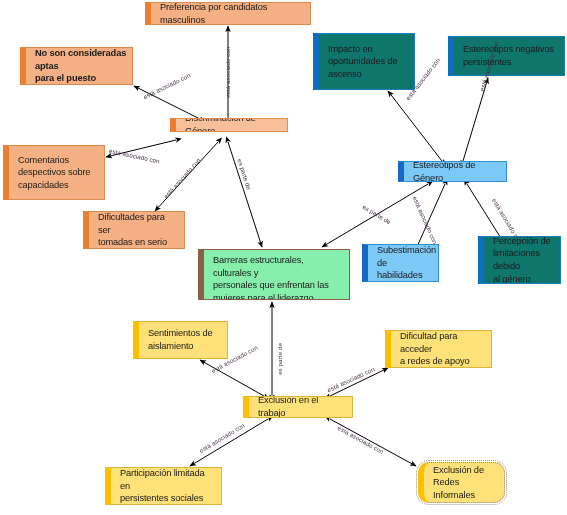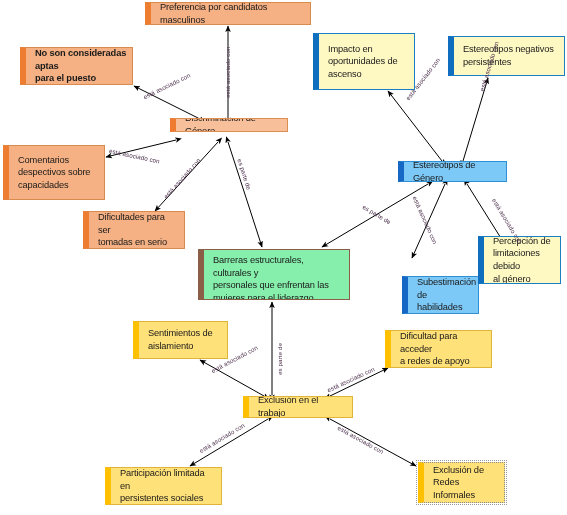--- a/index.html
+++ b/index.html
@@ -51,21 +51,21 @@
     border-left: 6px solid #ed7d31;
     justify-content: flex-end;
   }
   .n-orange-strong {
     background: #f7c09a;
     border: 1px solid #e08d50;
     border-left: 6px solid #ee7b2f;
   }
   
   .n-blue {
-    background: #fef9c3;
+    background: #0f766e;
     border: 1px solid #1c7fc4;
     border-left: 6px solid #0f6fbe;
   }
   .n-blue-light {
     background: #7cc8f7;
     border: 1px solid #2f8fd4;
     border-left: 6px solid #1668c4;
   }
   
   .n-brown {
@@ -155,21 +155,21 @@
 oportunidades de
 ascenso</span>
       </div>
       <div class="node n-blue" style="left: 448px; top: 36px; width: 117px; height: 40px;">
         <span class="txt">Estereotipos negativos
 persistentes</span>
       </div>
       <div class="node n-blue-light" style="left: 398px; top: 161px; width: 109px; height: 21px;">
         <span class="txt">Estereotipos de Género</span>
       </div>
-      <div class="node n-blue-light" style="left: 362px; top: 276px; width: 77px; height: 38px; margin-left: 40px;">
+      <div class="node n-blue-light" style="left: 362px; top: 244px; width: 77px; height: 38px;">
         <span class="txt">Subestimación
 de habilidades</span>
       </div>
       <div class="node n-blue" style="left: 478px; top: 236px; width: 83px; height: 48px;">
         <span class="txt">Percepción de
 limitaciones debido
 al género</span>
       </div>
       <div class="node n-brown" style="left: 198px; top: 249px; width: 152px; height: 51px;">
         <span class="txt">Barreras estructurales, culturales y
@@ -184,21 +184,21 @@
         <span class="txt">Dificultad para acceder
 a redes de apoyo</span>
       </div>
       <div class="node n-yellow" style="left: 243px; top: 396px; width: 110px; height: 22px;">
         <span class="txt">Exclusión en el trabajo</span>
       </div>
       <div class="node n-yellow" style="left: 105px; top: 467px; width: 117px; height: 38px;">
         <span class="txt">Participación limitada en
 persistentes sociales</span>
       </div>
-      <div class="node n-yellow-sel" style="left: 418px; top: 462px; width: 87px; height: 41px;">
+      <div class="node n-yellow-sel" style="left: 418px; top: 462px; width: 87px; height: 41px; border-radius: 11px;">
         <span class="txt">Exclusión de
 Redes Informales</span>
       </div>
     </div>
   <div id="labels-layer">
       <div class="edge-label" style="left: 224px; top: 98px; transform: rotate(-90deg);">está asociado con</div>
       <div class="edge-label" style="left: 142px; top: 94px; transform: rotate(-26deg);">está asociado con</div>
       <div class="edge-label" style="left: 110px; top: 147px; transform: rotate(12deg);">está asociado con</div>
       <div class="edge-label" style="left: 162px; top: 195px; transform: rotate(-48deg);">está asociado con</div>
       <div class="edge-label" style="left: 243px; top: 158px; transform: rotate(72deg);">es parte de</div>

